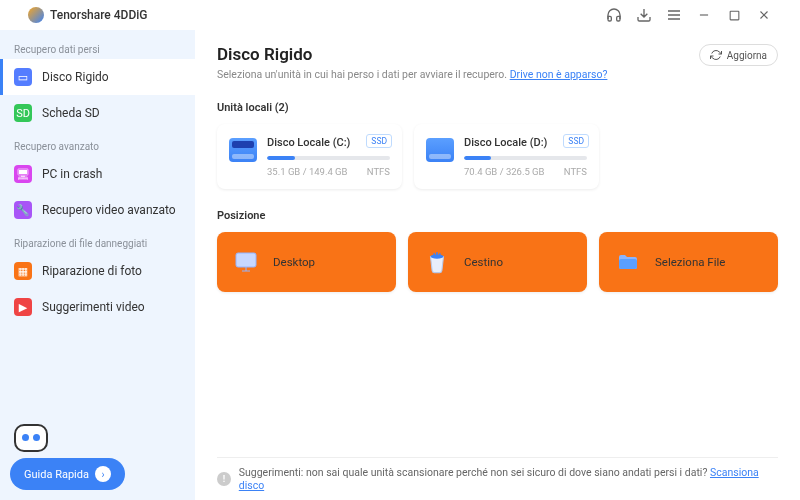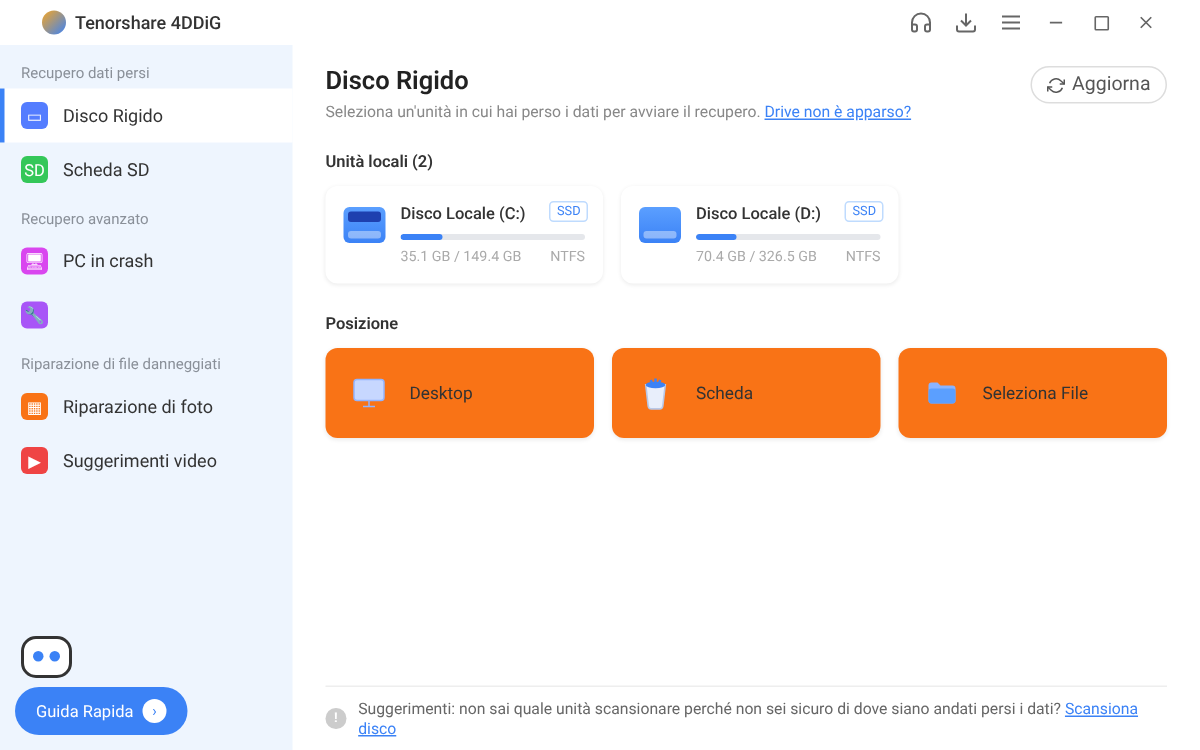--- a/index.html
+++ b/index.html
@@ -22,21 +22,21 @@
 .assistant-face::before,.assistant-face::after{content:"";position:absolute;width:7px;height:7px;background:#3b82f6;border-radius:50%;top:8px}
 .assistant-face::before{left:6px}
 .assistant-face::after{right:6px}
 .guide-btn{background:#3b82f6;color:#fff;font-size:11px;padding:8px 14px;border-radius:16px;display:flex;align-items:center;gap:6px;cursor:pointer}
 .guide-arrow{width:16px;height:16px;background:#fff;border-radius:50%;display:flex;align-items:center;justify-content:center;color:#3b82f6;font-size:10px}
 .content{flex:1;padding:14px 22px 0;display:flex;flex-direction:column;min-height:0;overflow:hidden}
 .header-row{display:flex;align-items:flex-start;justify-content:space-between}
 .page-title{font-size:17px;font-weight:600;color:#222;margin-bottom:4px}
 .subtitle{font-size:10.5px;color:#888}
 .subtitle a{color:#3b82f6;text-decoration:underline}
-.refresh-btn{border:1px solid #ddd;border-radius:14px;padding:4px 10px;font-size:13px;color:#555;display:flex;align-items:center;gap:5px;cursor:pointer;background:#fff}
+.refresh-btn{border:1px solid #ddd;border-radius:14px;padding:4px 10px;font-size:10px;color:#555;display:flex;align-items:center;gap:5px;cursor:pointer;background:#fff}
 .section-title{font-size:11px;font-weight:600;color:#333;margin-top:20px;margin-bottom:10px}
 .drives-row{display:flex;gap:12px}
 .drive-card{width:185px;background:#fff;border-radius:8px;box-shadow:0 1px 3px rgba(0,0,0,.08);padding:12px;position:relative;cursor:pointer}
 .drive-top{display:flex;gap:10px;align-items:flex-start}
 .drive-icon{width:28px;height:24px;border-radius:4px;position:relative;margin-top:2px}
 .drive-icon.blue{background:linear-gradient(180deg,#5b9fff,#3b82f6)}
 .drive-icon::after{content:"";position:absolute;left:3px;right:3px;bottom:3px;height:5px;background:rgba(255,255,255,.4);border-radius:2px}
 .drive-icon.darkblue::before{content:"";position:absolute;left:3px;right:3px;top:3px;height:7px;background:#1e40af;border-radius:2px}
 .drive-info{flex:1;min-width:0}
 .drive-name{font-size:11px;font-weight:500;color:#333}
@@ -108,20 +108,21 @@
       <span>Scheda SD</span>
     </div>
 
     <div class="side-group-title">Recupero avanzato</div>
     <div class="side-item">
       <div class="side-icon" style="background:#d946ef;color:#fff">🖥</div>
       <span>PC in crash</span>
     </div>
     <div class="side-item">
       <div class="side-icon" style="background:#a855f7;color:#fff">🔧</div>
+      <span>Recupero video avanzato</span>
     </div>
 
     <div class="side-group-title">Riparazione di file danneggiati</div>
     <div class="side-item">
       <div class="side-icon" style="background:#f97316;color:#fff">▦</div>
       <span>Riparazione di foto</span>
     </div>
     <div class="side-item">
       <div class="side-icon" style="background:#ef4444;color:#fff">▶</div>
       <span>Suggerimenti video</span>
@@ -201,21 +202,21 @@
         <span class="loc-label">Desktop</span>
       </div>
       <div class="loc-card">
         <div class="loc-icon">
             <svg width="26" height="26" viewBox="0 0 24 24">
               <path d="M6 7h12l-1.5 13a2 2 0 01-2 1.8h-5a2 2 0 01-2-1.8L6 7z" fill="#e8eefb" stroke="#b8c8e8"></path>
               <ellipse cx="12" cy="7" rx="6" ry="2" fill="#3b82f6"></ellipse>
               <path d="M9 4l1 2M15 4l-1 2M12 3v3" stroke="#3b82f6" stroke-width="1.5"></path>
             </svg>
           </div>
-        <span class="loc-label">Scheda</span>
+        <span class="loc-label">Cestino</span>
       </div>
       <div class="loc-card">
         <div class="loc-icon">
             <svg width="28" height="24" viewBox="0 0 24 24">
               <path d="M3 7a2 2 0 012-2h4l2 2h8a2 2 0 012 2v8a2 2 0 01-2 2H5a2 2 0 01-2-2V7z" fill="#8bb4ff"></path>
               <rect x="3" y="9" width="18" height="10" rx="2" fill="#5b9fff"></rect>
             </svg>
           </div>
         <span class="loc-label">Seleziona File</span>
       </div>

